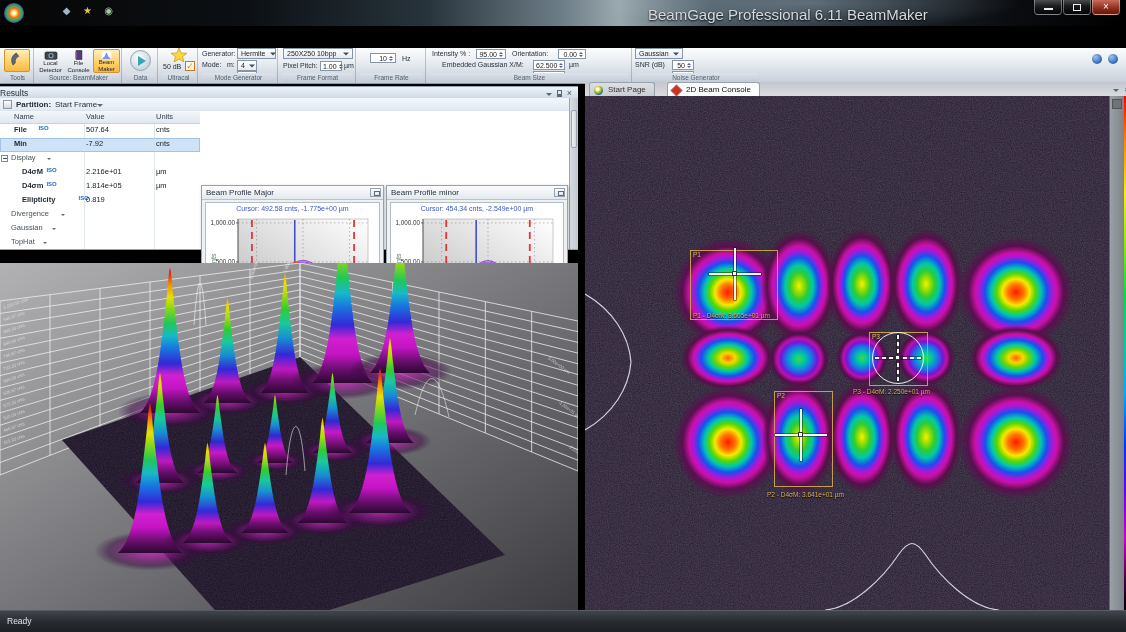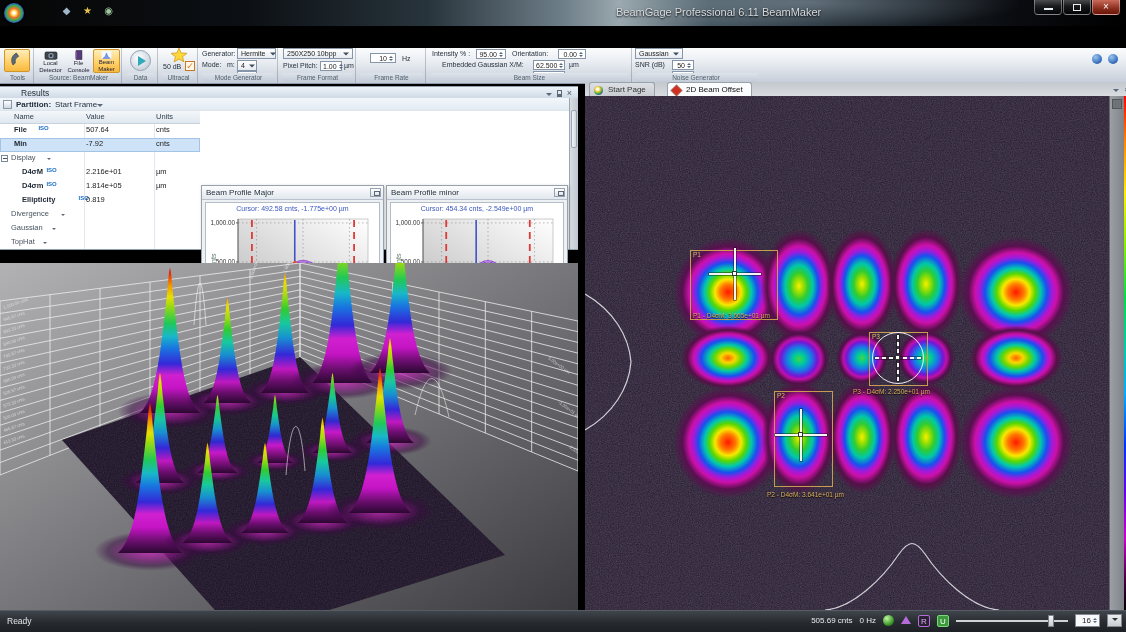--- a/index.html
+++ b/index.html
@@ -8,21 +8,21 @@
  font-family:"Liberation Sans",sans-serif;color:#222;-webkit-font-smoothing:antialiased}
 
 .titlebar{position:absolute;left:0;top:0;width:1126px;height:26px;
  background:linear-gradient(90deg,#060606 0%,#0c1014 22%,#28343c 38%,#6e7e88 50%,#9aa8ae 55%,#45555f 63%,#202a32 75%,#0a0c10 90%,#000 100%)}
 .titlebar:after{content:"";position:absolute;inset:0;background:radial-gradient(ellipse 300px 40px at 72% 10%,rgba(200,220,235,.35),transparent 70%)}
 .app-icon{position:absolute;left:4px;top:3px;width:20px;height:20px;border-radius:50%;
  background:radial-gradient(circle at 50% 50%,#fff 0 8%,#ffd24a 20%,#f26a2a 34%,#3fae4a 52%,#2b59c3 70%,#6a1d8f 85%,#2a0a3a 100%);
  box-shadow:0 0 2px 1px rgba(0,0,0,.7);z-index:3}
 .qat{position:absolute;left:60px;top:4px;display:flex;gap:8px;z-index:3}
 .qat .qi{width:13px;height:13px;font-size:10px;line-height:13px;text-align:center}
-.title-text{position:absolute;left:616px;top:6px;font-size:11px;color:#d6dade;z-index:3;text-shadow:0 1px 2px #000;white-space:nowrap}
+.title-text{position:absolute;left:648px;top:6px;font-size:15px;color:#d6dade;z-index:3;text-shadow:0 1px 2px #000;white-space:nowrap}
 .win-btns{position:absolute;right:6px;top:0;display:flex;gap:1px;z-index:3}
 .win-btn{width:28px;height:15px;border:1px solid rgba(255,255,255,.35);border-top:none;border-radius:0 0 4px 4px;
  background:linear-gradient(rgba(255,255,255,.28),rgba(255,255,255,.08) 45%,rgba(0,0,0,.25));display:flex;align-items:center;justify-content:center}
 .win-btn .bar{width:9px;height:2px;background:#e8eef2;margin-top:4px}
 .win-btn .sq{width:8px;height:7px;border:1.5px solid #e8eef2}
 .win-btn.close{background:linear-gradient(#c96a5a,#8a2e1e 60%,#6a1608)}
 .win-btn.close span{color:#fff;font-size:10px;line-height:10px}
 
 .ribbon-tabs{position:absolute;left:0;top:26px;width:1126px;height:22px;
  background:linear-gradient(#45494f,#2c3036 55%,#202327);display:flex;align-items:flex-end;padding-left:68px;gap:2px}
@@ -42,21 +42,21 @@
 .spin i.up{border-bottom-color:#55677c;margin-bottom:1px}
 .spin i.dn{border-top-color:#55677c}
 .dd{display:inline-flex;align-items:center;background:linear-gradient(#fff,#e6ebf1);border:1px solid #8696a8;height:11px;font-size:7px;padding:0 3px;white-space:nowrap}
 .dd .a{width:0;height:0;border:3px solid transparent;border-top-color:#3f4e5e;margin-left:4px;transform:translateY(1.5px)}
 .rbtn{position:absolute;top:1px;width:27px;height:24px;display:flex;flex-direction:column;align-items:center;font-size:6px;line-height:6.5px;text-align:center;color:#223;border-radius:2px;padding-top:1px}
 .rbtn.hl{background:linear-gradient(#ffeebb,#ffcf66 60%,#f7b93f);border:1px solid #d2952c}
 .ribbon-right{position:absolute;right:8px;top:6px;display:flex;gap:6px}
 .blue-dot{width:10px;height:10px;border-radius:50%;background:radial-gradient(circle at 35% 30%,#9cc4f0,#2f6ab8 70%,#1a3c70)}
 
 .panel-hdr{position:absolute;left:0;width:578px;height:13px;background:linear-gradient(#eef3f9,#cfdae6);
- border-top:1px solid #93a0ae;border-bottom:1px solid #aab6c2;font-size:8.5px;line-height:12px;color:#27313c;padding-left:21px}
+ border-top:1px solid #93a0ae;border-bottom:1px solid #aab6c2;font-size:8.5px;line-height:12px;color:#27313c;padding-left:0}
 .hdr-ic{position:absolute;top:2px;display:flex;gap:5px;align-items:center}
 .caret{display:inline-block;width:0;height:0;border:3px solid transparent;border-top-color:#5a6878;transform:translateY(2px)}
 .pin{display:inline-block;width:5px;height:7px;border:1px solid #5a6878;border-bottom:3px solid #5a6878}
 .xg{font-size:9px;line-height:9px;color:#4a5866}
 .results-panel{position:absolute;left:0;top:86px;width:578px;height:164px;background:#fff;border-bottom:1px solid #93a0ae}
 .partition-row{position:absolute;left:0;top:12px;width:578px;height:13px;background:linear-gradient(#f3f7fb,#e2eaf2);font-size:8px;line-height:13px;color:#25303c;border-bottom:1px solid #dde4ec}
 .part-ic{position:absolute;left:3px;top:2px;width:9px;height:9px;border:1px solid #8a98a8;background:linear-gradient(#fff,#cfd8e2)}
 .rtable{position:absolute;left:0;top:25px;width:200px;bottom:0;overflow:hidden}
 .rthead{position:relative;height:13px;background:linear-gradient(#f4f7fa,#dfe7ef);border-bottom:1px solid #c8d2dd;font-size:7.5px;color:#33414f}
 .colline{position:absolute;top:0;bottom:0;width:1px;background:#e2e8ef}
@@ -659,21 +659,21 @@
   </div>
 
   <div class="right-col">
     <div class="tabbar">
       <div class="dtab" style="left:4px">
         <span class="tic start"></span>
         <span>Start Page</span>
       </div>
       <div class="dtab active" style="left:82px">
         <span class="tic beam"></span>
-        <span>2D Beam Offset</span>
+        <span>2D Beam Console</span>
       </div>
       <div class="tabbar-right">
         <i class="caret"></i>
         <span class="xg" style="font-size:8px">×</span>
       </div>
     </div>
 
     <div class="view2d">
       <svg id="noise2d" width="524" height="514" style="position:absolute;left:0;top:0">
           <defs>
@@ -735,36 +735,14 @@
     </div>
 
     <div class="scroll2d">
         <span class="nub"></span>
       </div>
     <div class="cbar"></div>
   </div>
 
   <div class="statusbar">
     <span class="sb-left">Ready</span>
-    <div class="sb-right">
-      <span class="sb-txt">505.69 cnts</span>
-      <span class="sb-txt">0 Hz</span>
-      <span class="sb-ic globe"></span>
-      <span class="sb-tri"></span>
-      <span class="sb-box r">R</span>
-      <span class="sb-box u">U</span>
-      <span class="sb-slider">
-          <span class="track"></span>
-          <span class="handle"></span>
-        </span>
-      <span class="sb-spin">
-          <span class="num">16</span>
-          <span class="spin">
-            <i class="up"></i>
-            <i class="dn"></i>
-          </span>
-        </span>
-      <span class="sb-dd">
-          <i class="a"></i>
-        </span>
-    </div>
   </div>
 </div>
 
 </body></html>

